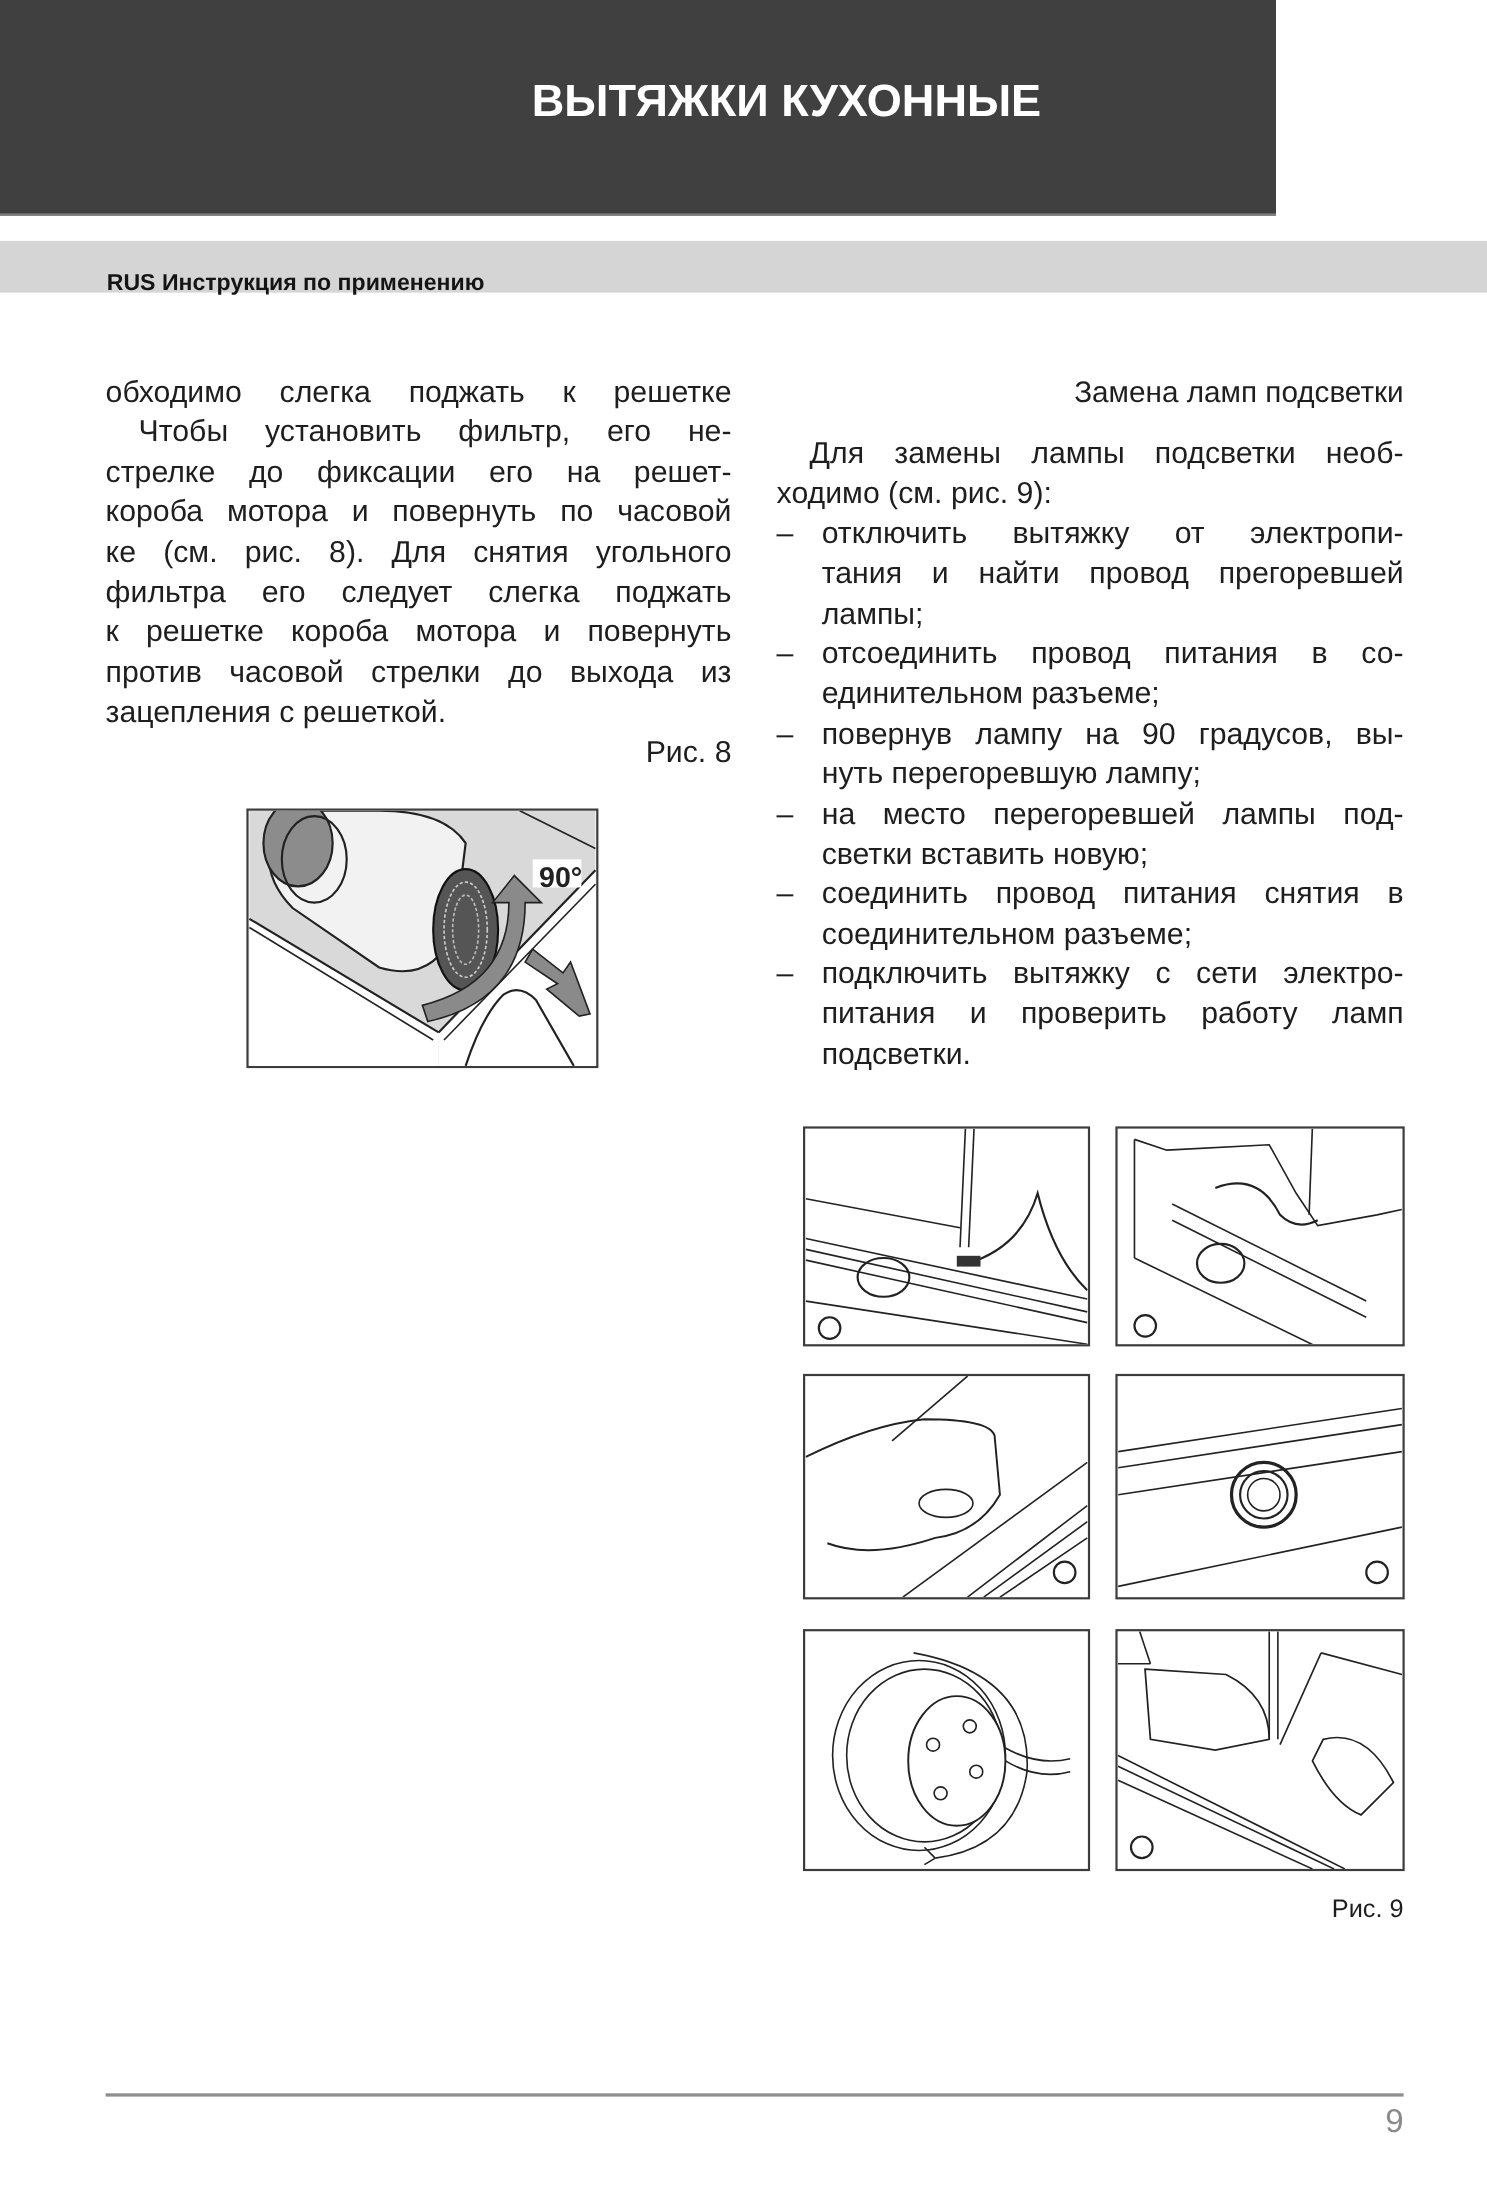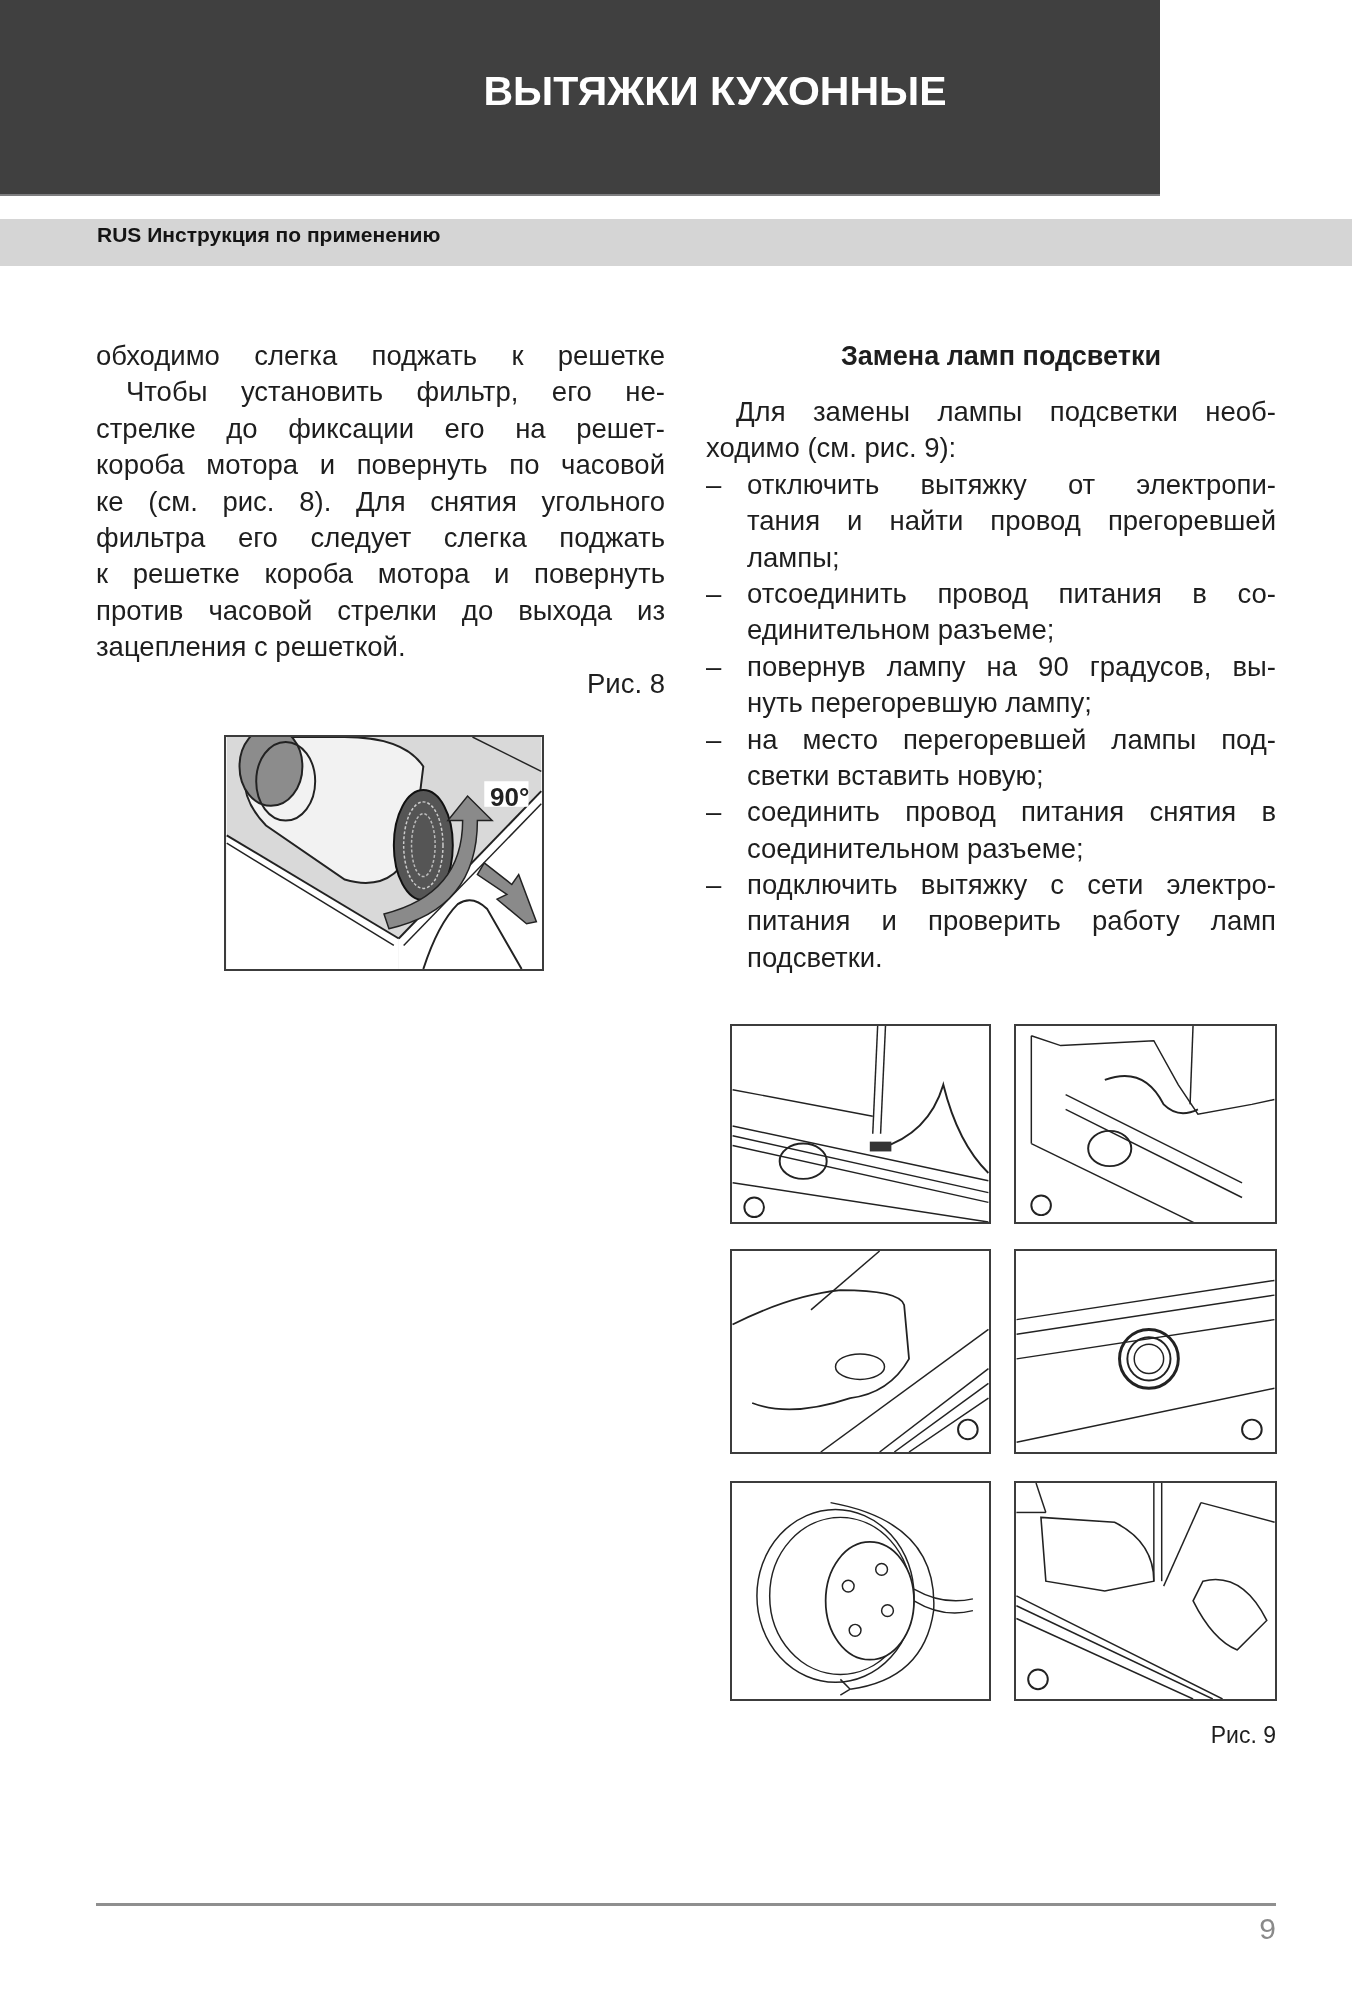--- a/index.html
+++ b/index.html
@@ -3,29 +3,29 @@
 <meta charset="utf-8">
 <style>
   html, body { margin:0; padding:0; }
   body { width:1352px; height:2000px; position:relative; background:#ffffff; overflow:hidden;
          font-family:"Liberation Sans", sans-serif; color:#1e1e1e; }
   .header-band { position:absolute; left:0; top:0; width:1160px; height:194px; background:#404040;
                  border-bottom:2px solid #7d7d7f; }
   .header-title { position:absolute; left:0; top:68px; width:1430px; text-align:center;
                   color:#ffffff; font-weight:bold; font-size:41px; letter-spacing:0px; }
   .sub-bar { position:absolute; left:0; top:219px; width:1352px; height:47px; background:#d5d5d5; }
-  .sub-bar-label { position:absolute; left:97px; top:4px; font-weight:bold; font-size:21px; color:#141414; }
+  .sub-bar-label { position:absolute; left:97px; top:27px; font-weight:bold; font-size:21px; color:#141414; }
 
   .col { position:absolute; font-size:27.5px; line-height:36.4px; }
   .col-left { left:96px; top:338px; width:569px; }
   .col-right { left:706px; top:338px; width:570px; }
   .line { display:block; white-space:nowrap; height:36.4px; }
   .j { text-align:justify; text-align-last:justify; white-space:normal; }
   .indent { padding-left:30px; }
-  .heading { font-weight:bold; text-align:center; font-size:27px; height:56px; padding-left:20px; }
+  .heading { font-weight:normal; text-align:right; font-size:27px; height:56px; padding-left:20px; }
   .bullet-row { position:relative; padding-left:41px; }
   .bullet-dash { position:absolute; left:0; top:0; }
   .caption { text-align:right; }
 
   .fig { position:absolute; border:2px solid #3c3c3c; background:#fff; overflow:hidden; box-sizing:border-box; }
   .fig svg { position:absolute; left:0; top:0; width:100%; height:100%; }
 
   .footer-rule { position:absolute; left:96px; top:1903px; width:1180px; height:3px; background:#8f8f8f; }
   .page-number { position:absolute; left:1176px; top:1912px; width:100px; text-align:right;
                  font-size:30px; color:#8a8a8a; }

